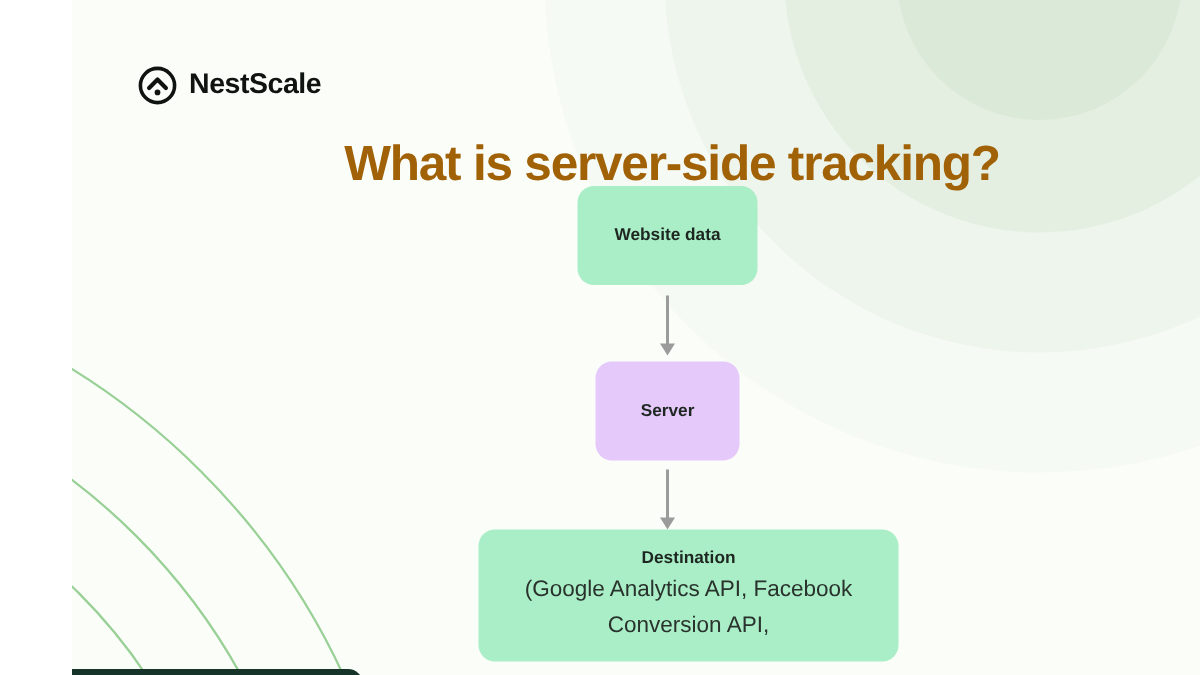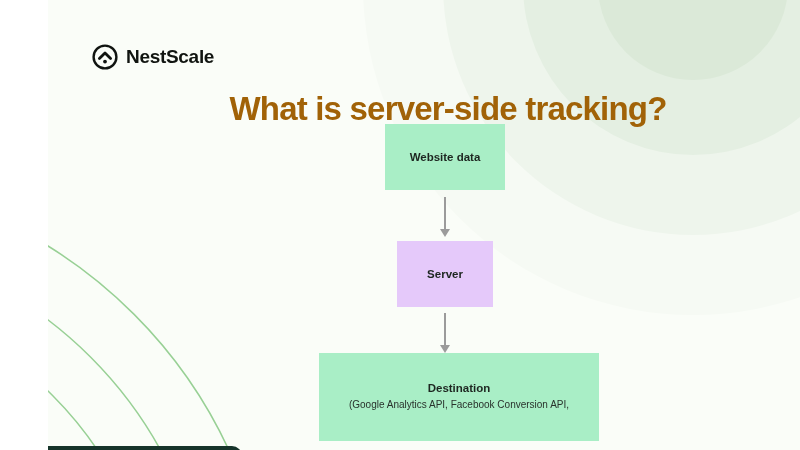--- a/index.html
+++ b/index.html
@@ -16,26 +16,26 @@
   .logo { position:absolute; left:44px; top:44px; display:flex; align-items:center; gap:8px; }
   .logo-text { font-size:19px; font-weight:700; letter-spacing:-0.3px; color:#101410; }
 
   .title {
     position:absolute; left:0; top:68px; width:100%;
     text-align:center; font-size:33px; font-weight:700;
     letter-spacing:-0.8px; color:#a16207;
   }
 
   .node {
-    position:absolute; border-radius:0;
+    position:absolute; border-radius:11px;
     display:flex; flex-direction:column; align-items:center; justify-content:center;
     text-align:center;
   }
   .node-label { font-size:11.5px; font-weight:700; color:#1d2620; }
-  .node-detail { font-size:10px; font-weight:400; color:#29322c; line-height:1.55; white-space:pre-wrap; }
+  .node-detail { font-size:15px; font-weight:400; color:#29322c; line-height:1.55; white-space:pre-wrap; }
 
   .node-website { left:337px; top:124px; width:120px; height:66px; background:#a9eec6; }
   .node-server  { left:349px; top:241px; width:96px;  height:66px; background:#e5c9fa;align-items:center; }
   .node-destination { left:271px; top:353px; width:252px; height:80px; background:#a9eec6; padding:4px 14px; }
   .node-destination .node-label { margin-bottom:3px; }
 
   .arrow { position:absolute; width:2px; background:#9b9b9b; }
   .arrow::after {
     content:""; position:absolute; bottom:-7px; left:-4px;
     border-left:5px solid transparent; border-right:5px solid transparent;

